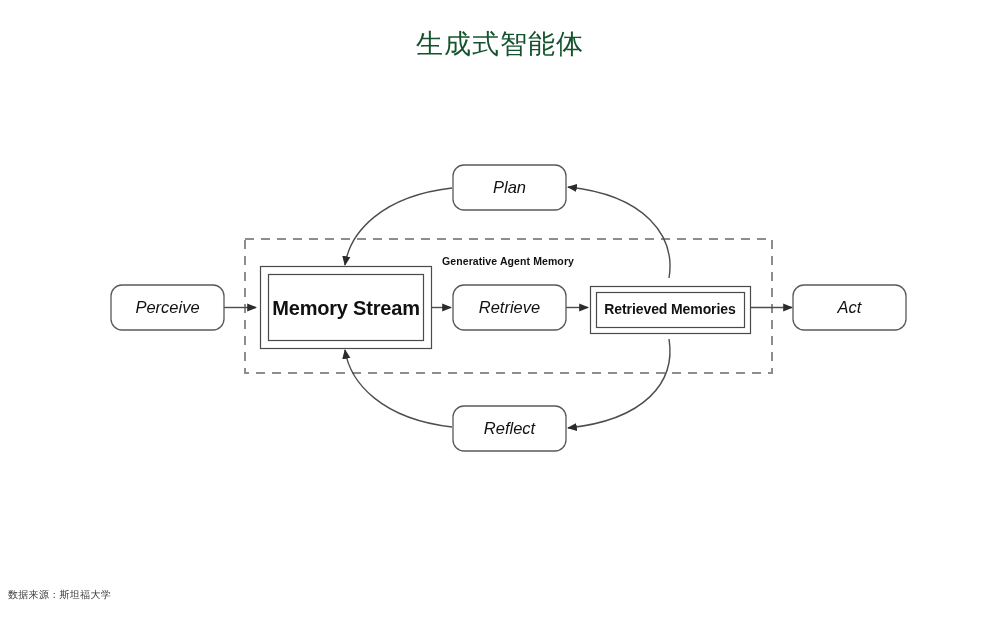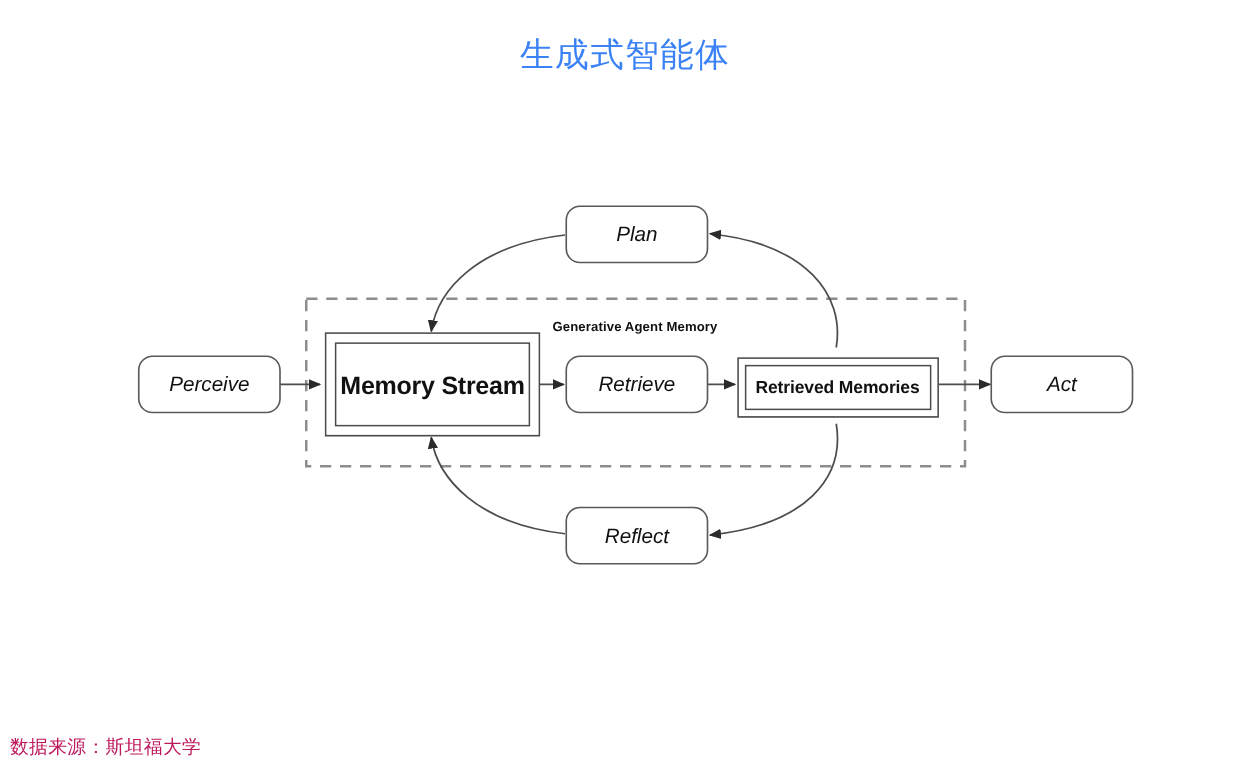--- a/index.html
+++ b/index.html
@@ -17,31 +17,31 @@
   }
 
   #chart-title {
     position: absolute;
     top: 28px;
     left: 0;
     width: 1000px;
     text-align: center;
     font-size: 27px;
     font-weight: 400;
-    color: #3b82f6;
+    color: #14532d;
     letter-spacing: 1px;
     line-height: 1.2;
   }
 
   #source-note {
     position: absolute;
     left: 8px;
     top: 588px;
-    font-size: 15px;
-    color: #be185d;
+    font-size: 10px;
+    color: #404040;
     letter-spacing: 0.3px;
   }
 
   #diagram-svg {
     position: absolute;
     left: 0;
     top: 0;
     width: 1000px;
     height: 621px;
   }

